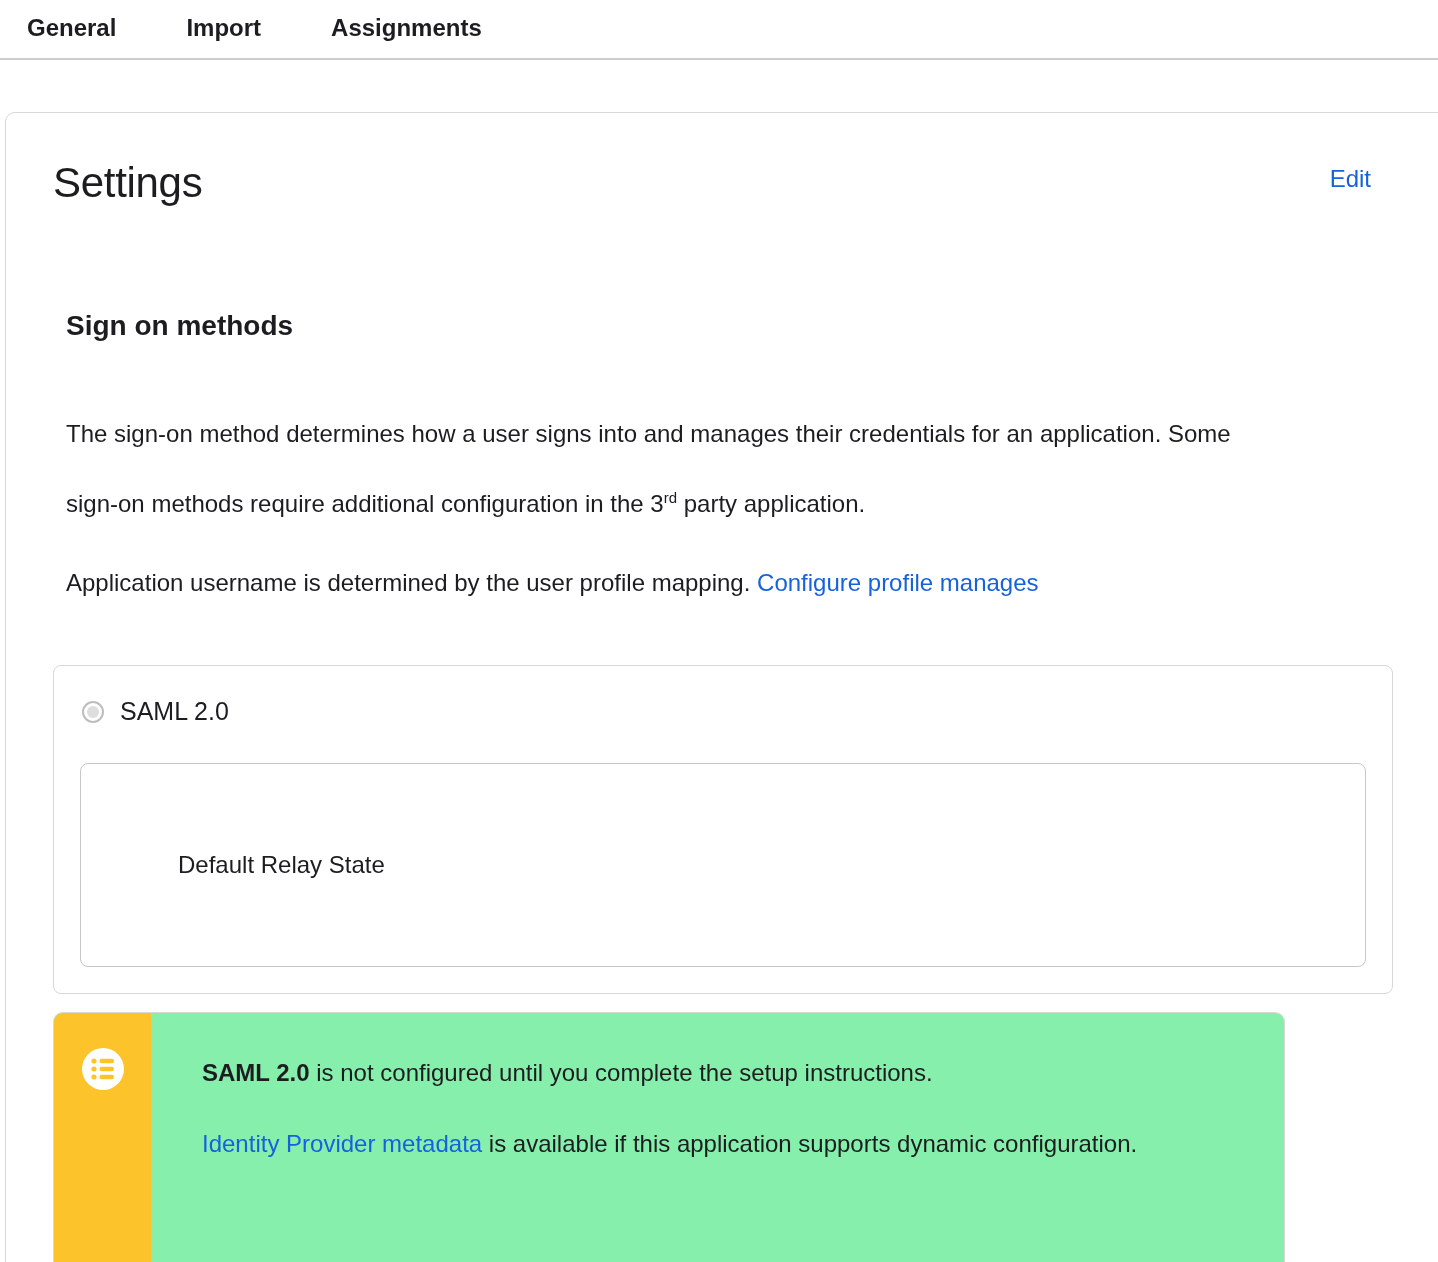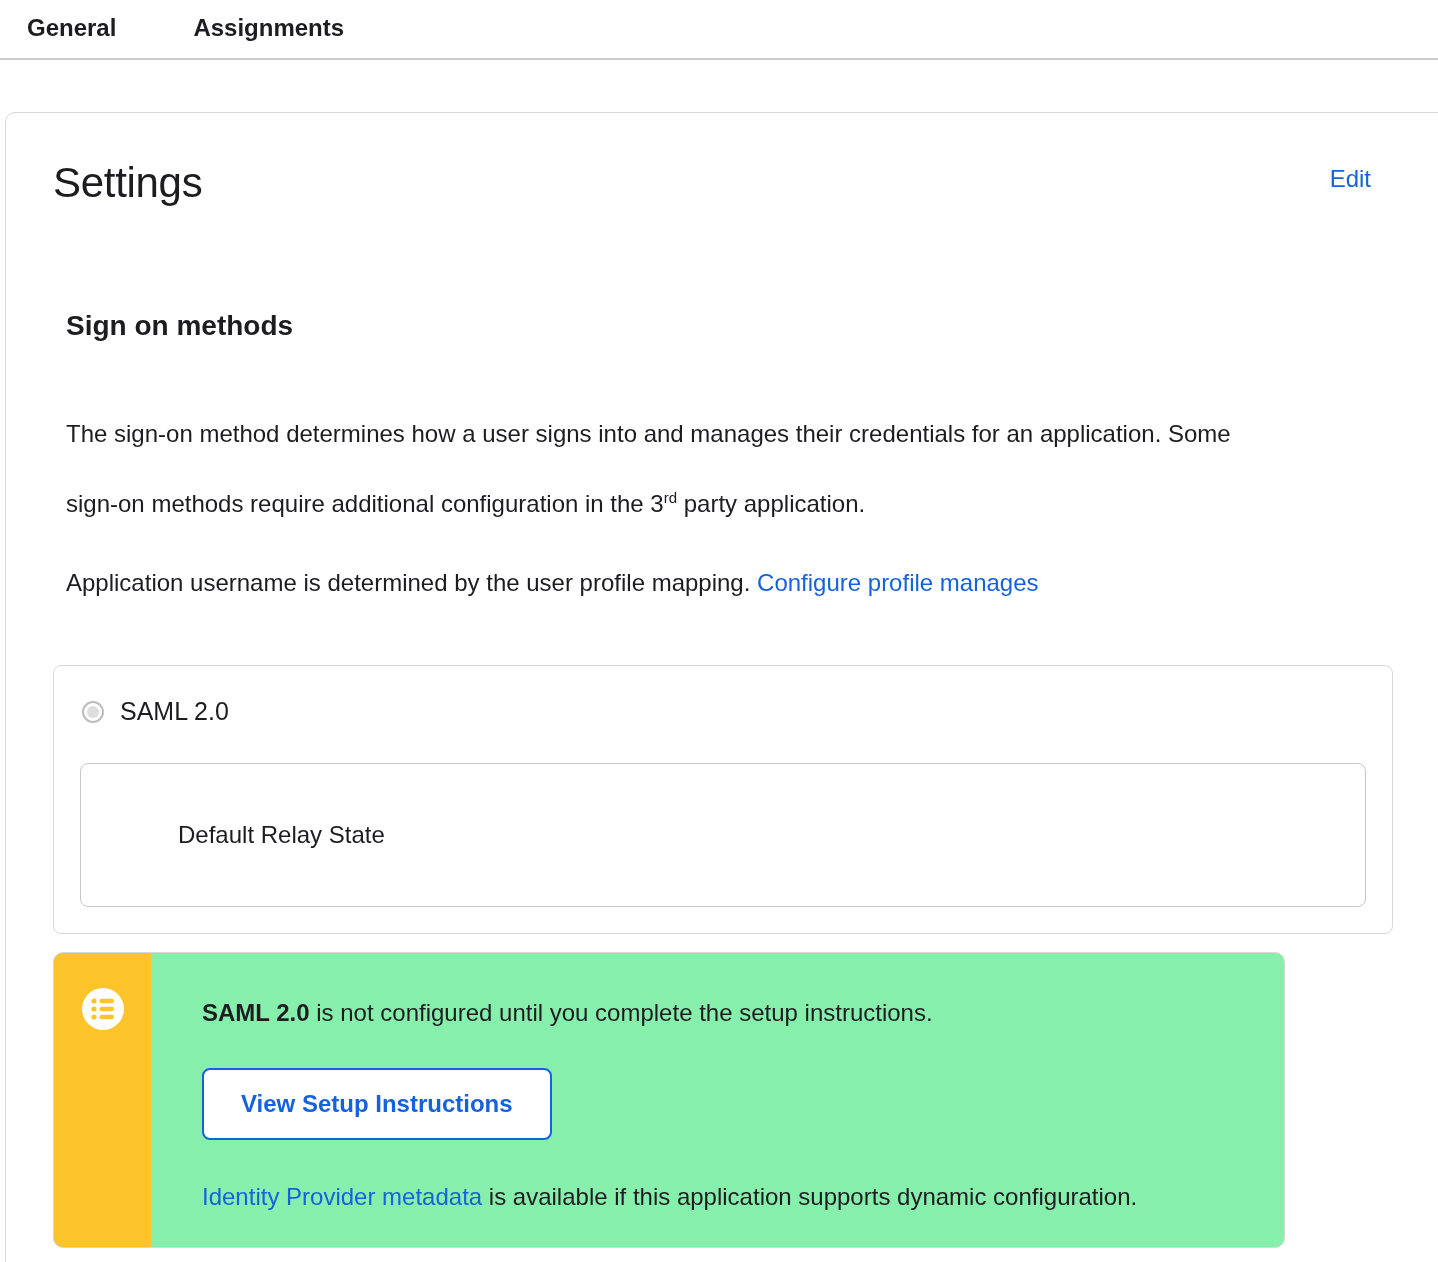--- a/index.html
+++ b/index.html
@@ -11,21 +11,21 @@
     position:relative;
   }
   a { text-decoration:none; cursor:pointer; }
 
   
   .tabbar {
     display:flex;
     align-items:stretch;
     padding-left:3px;
     border-bottom:2px solid #cccccc;
-    gap:29px;
+    gap:22px;
   }
   .tab {
     padding:14px 24px 12px;
     font-size:24px;
     font-weight:700;
     border-bottom:6px solid transparent;
     margin-bottom:-2px;
     cursor:pointer;
     white-space:nowrap;
   }
@@ -87,21 +87,21 @@
     position:absolute;
     left:50%; top:50%;
     width:12px; height:12px;
     transform:translate(-50%,-50%);
     border-radius:50%;
     background:#dddddd;
   }
   .radio-label { font-size:25px; }
   .field-box {
     margin-top:37px;
-    height:144px;
+    height:204px;
     border:1px solid #c7c7c7;
     border-radius:8px;
     display:flex;
     align-items:center;
     padding-left:97px;
     font-size:24px;
   }
 
   
   .callout {
@@ -139,20 +139,21 @@
     padding:20px 37px;
     cursor:pointer;
   }
   .metadata-line { margin-top:43px; font-size:24px; }
 </style>
 </head>
 <body>
 
 <nav class="tabbar">
   <div class="tab">General</div>
+  <div class="tab">Import</div>
   <div class="tab">Assignments</div>
 </nav>
 
 <section class="card">
 
   <div class="card-header">
     <h1 class="card-title">Settings</h1>
     <a class="edit-link">Edit</a>
   </div>
 
@@ -182,19 +183,18 @@
         <circle cx="13" cy="22" r="2.6" fill="#fcc32b"></circle>
         <circle cx="13" cy="30" r="2.6" fill="#fcc32b"></circle>
         <rect x="18.5" y="11.8" width="14.5" height="4.4" rx="2.2" fill="#fcc32b"></rect>
         <rect x="18.5" y="19.8" width="14.5" height="4.4" rx="2.2" fill="#fcc32b"></rect>
         <rect x="18.5" y="27.8" width="14.5" height="4.4" rx="2.2" fill="#fcc32b"></rect>
       </svg>
     </div>
     <div class="callout-content">
       <p class="callout-msg"><b>SAML 2.0</b><span> is not configured until you complete the setup instructions.</span></p>
 
-      <button class="setup-btn">View Setup Instructions</button>
 
       <p class="metadata-line"><a class="blue-link">Identity Provider metadata</a><span> is available if this application supports dynamic configuration.</span></p>
     </div>
   </div>
 
 </section>
 
 </body></html>

